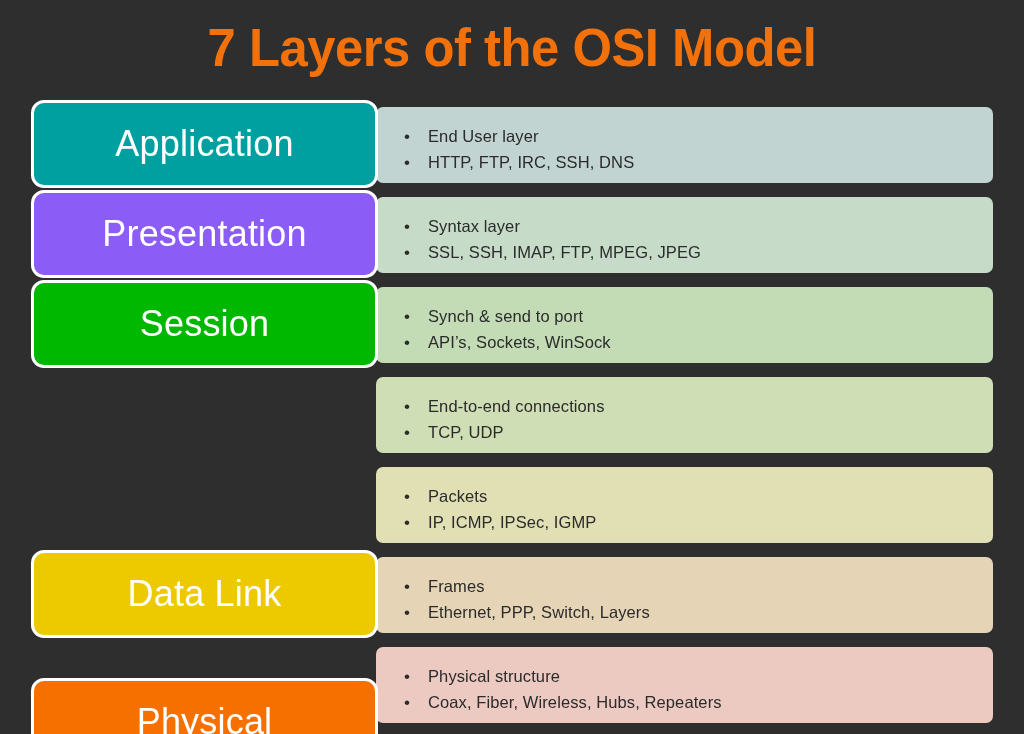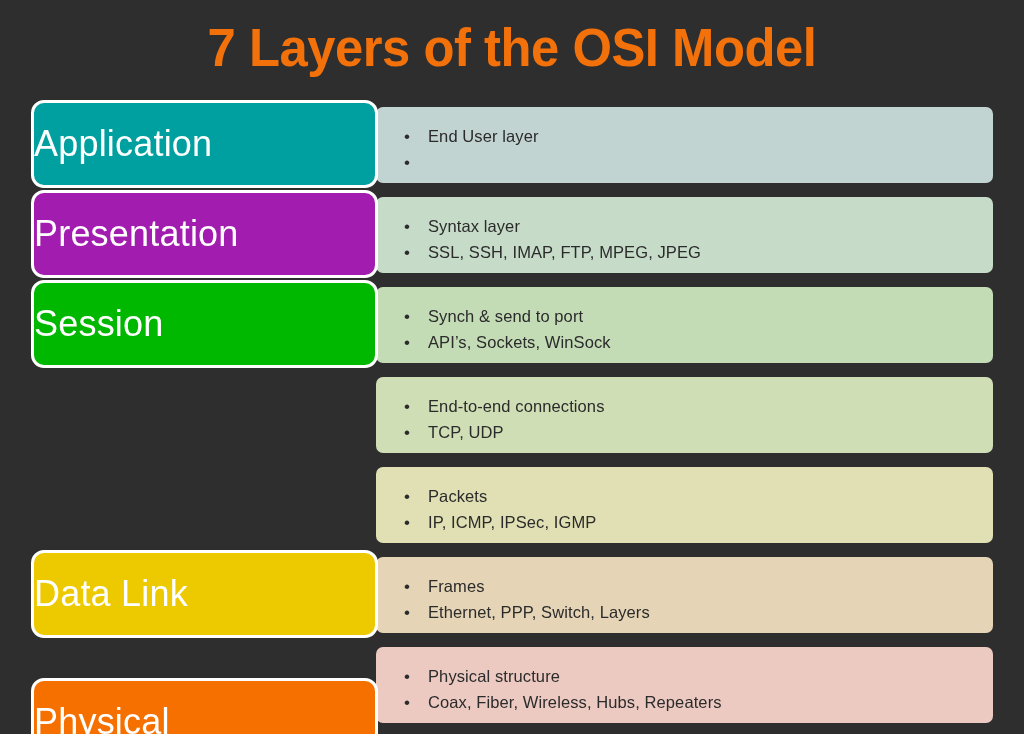--- a/index.html
+++ b/index.html
@@ -98,21 +98,21 @@
   .pill {
     position: absolute;
     left: 31px;
     top: 0;
     width: 347px;
     height: 88px;
     border: 3px solid #ffffff;
     border-radius: 13px;
     display: flex;
     align-items: center;
-    justify-content: flex-start;
+    justify-content: center;
     color: #ffffff;
     font-size: 36px;
     font-weight: 400;
     letter-spacing: 0.2px;
     line-height: 40px;
     white-space: nowrap;
   }
 </style>
 </head>
 <body>
@@ -123,38 +123,39 @@
 
   <div class="rows">
       <div class="row" style="top: 0px;">
         <div class="desc" style="background: rgb(194, 212, 210);">
           <div class="bullet-line">
             <span class="bullet-dot">•</span>
             <span class="bullet-text">End User layer</span>
           </div>
           <div class="bullet-line">
             <span class="bullet-dot">•</span>
+            <span class="bullet-text">HTTP, FTP, IRC, SSH, DNS</span>
           </div>
         </div>
         <div class="pill" style="background: rgb(0, 160, 160);">
           <span>Application</span>
         </div>
       </div>
       <div class="row" style="top: 90px;">
         <div class="desc" style="background: rgb(198, 220, 200);">
           <div class="bullet-line">
             <span class="bullet-dot">•</span>
             <span class="bullet-text">Syntax layer</span>
           </div>
           <div class="bullet-line">
             <span class="bullet-dot">•</span>
             <span class="bullet-text">SSL, SSH, IMAP, FTP, MPEG, JPEG</span>
           </div>
         </div>
-        <div class="pill" style="background: #a21caf;">
+        <div class="pill" style="background: #8b5cf6;">
           <span>Presentation</span>
         </div>
       </div>
       <div class="row" style="top: 180px;">
         <div class="desc" style="background: rgb(195, 220, 182);">
           <div class="bullet-line">
             <span class="bullet-dot">•</span>
             <span class="bullet-text">Synch &amp; send to port</span>
           </div>
           <div class="bullet-line">

